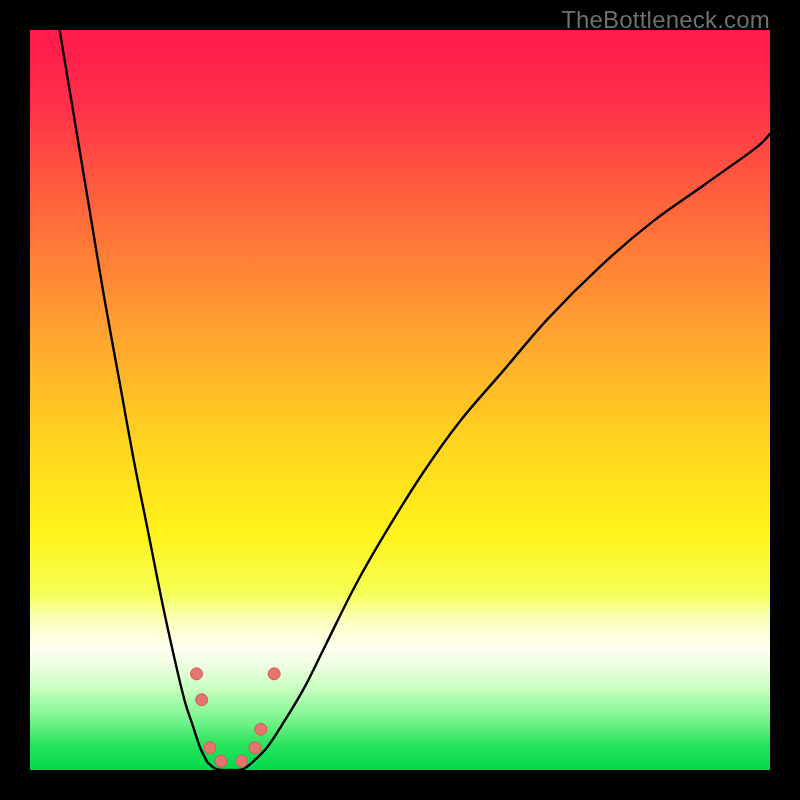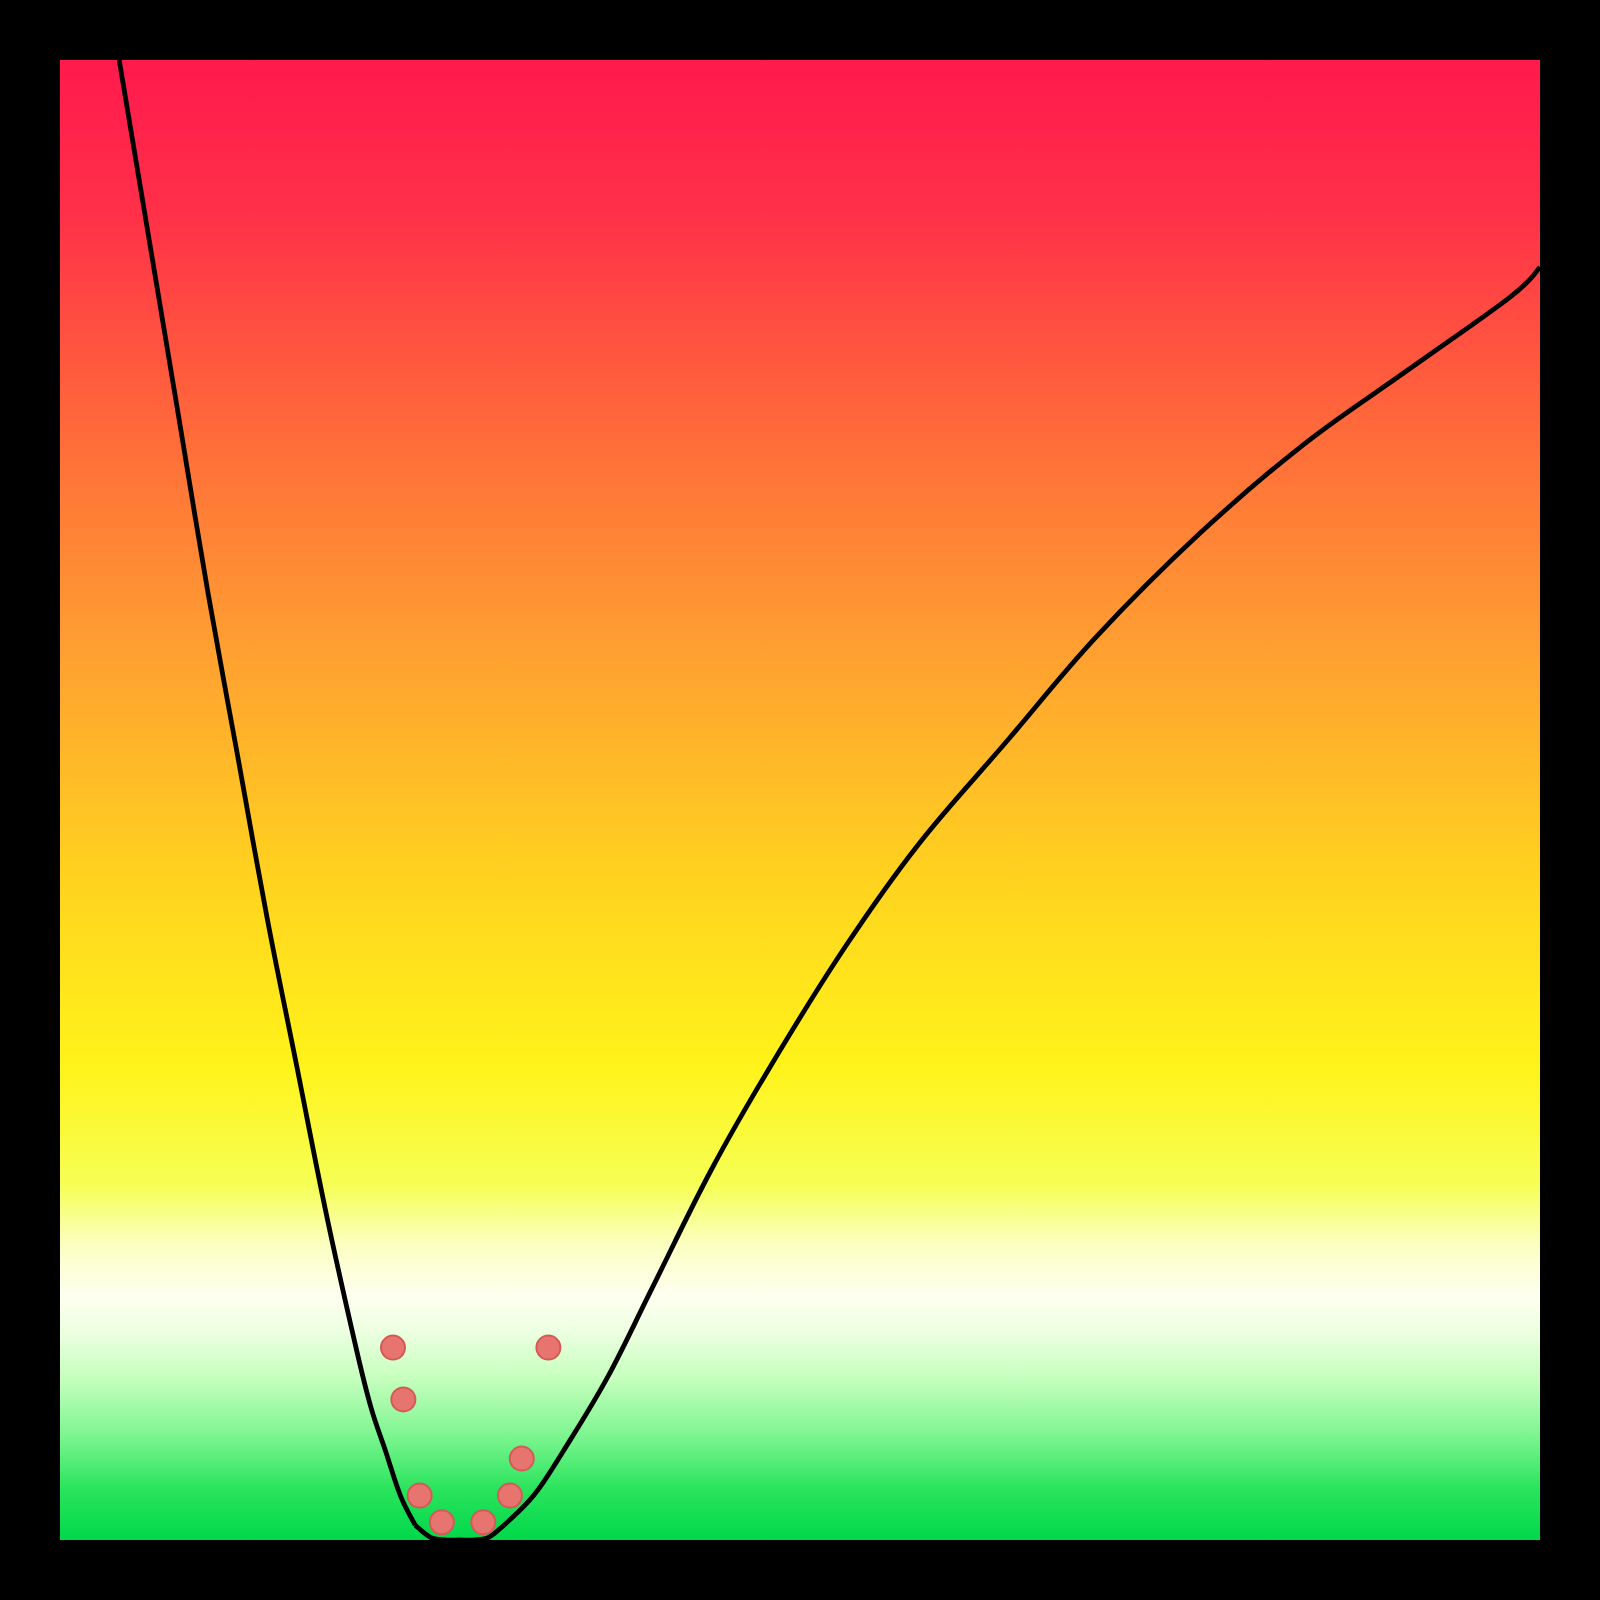--- a/index.html
+++ b/index.html
@@ -41,20 +41,21 @@
     font-size: 24px;
     font-weight: 500;
     letter-spacing: 0.2px;
   }
 </style>
 </head>
 <body>
 
 <div class="frame">
 
+  <div class="watermark">TheBottleneck.com</div>
 
   <div class="plot-area">
     <svg class="gradient" viewBox="0 0 740 740" preserveAspectRatio="none">
       <defs>
         <linearGradient id="bg-grad" x1="0" y1="0" x2="0" y2="1">
             <stop offset="0%" stop-color="#ff1a4d"></stop>
             <stop offset="10%" stop-color="#ff2f49"></stop>
             <stop offset="25%" stop-color="#ff6a3a"></stop>
             <stop offset="40%" stop-color="#ffa031"></stop>
             <stop offset="55.00000000000001%" stop-color="#ffd21f"></stop>

